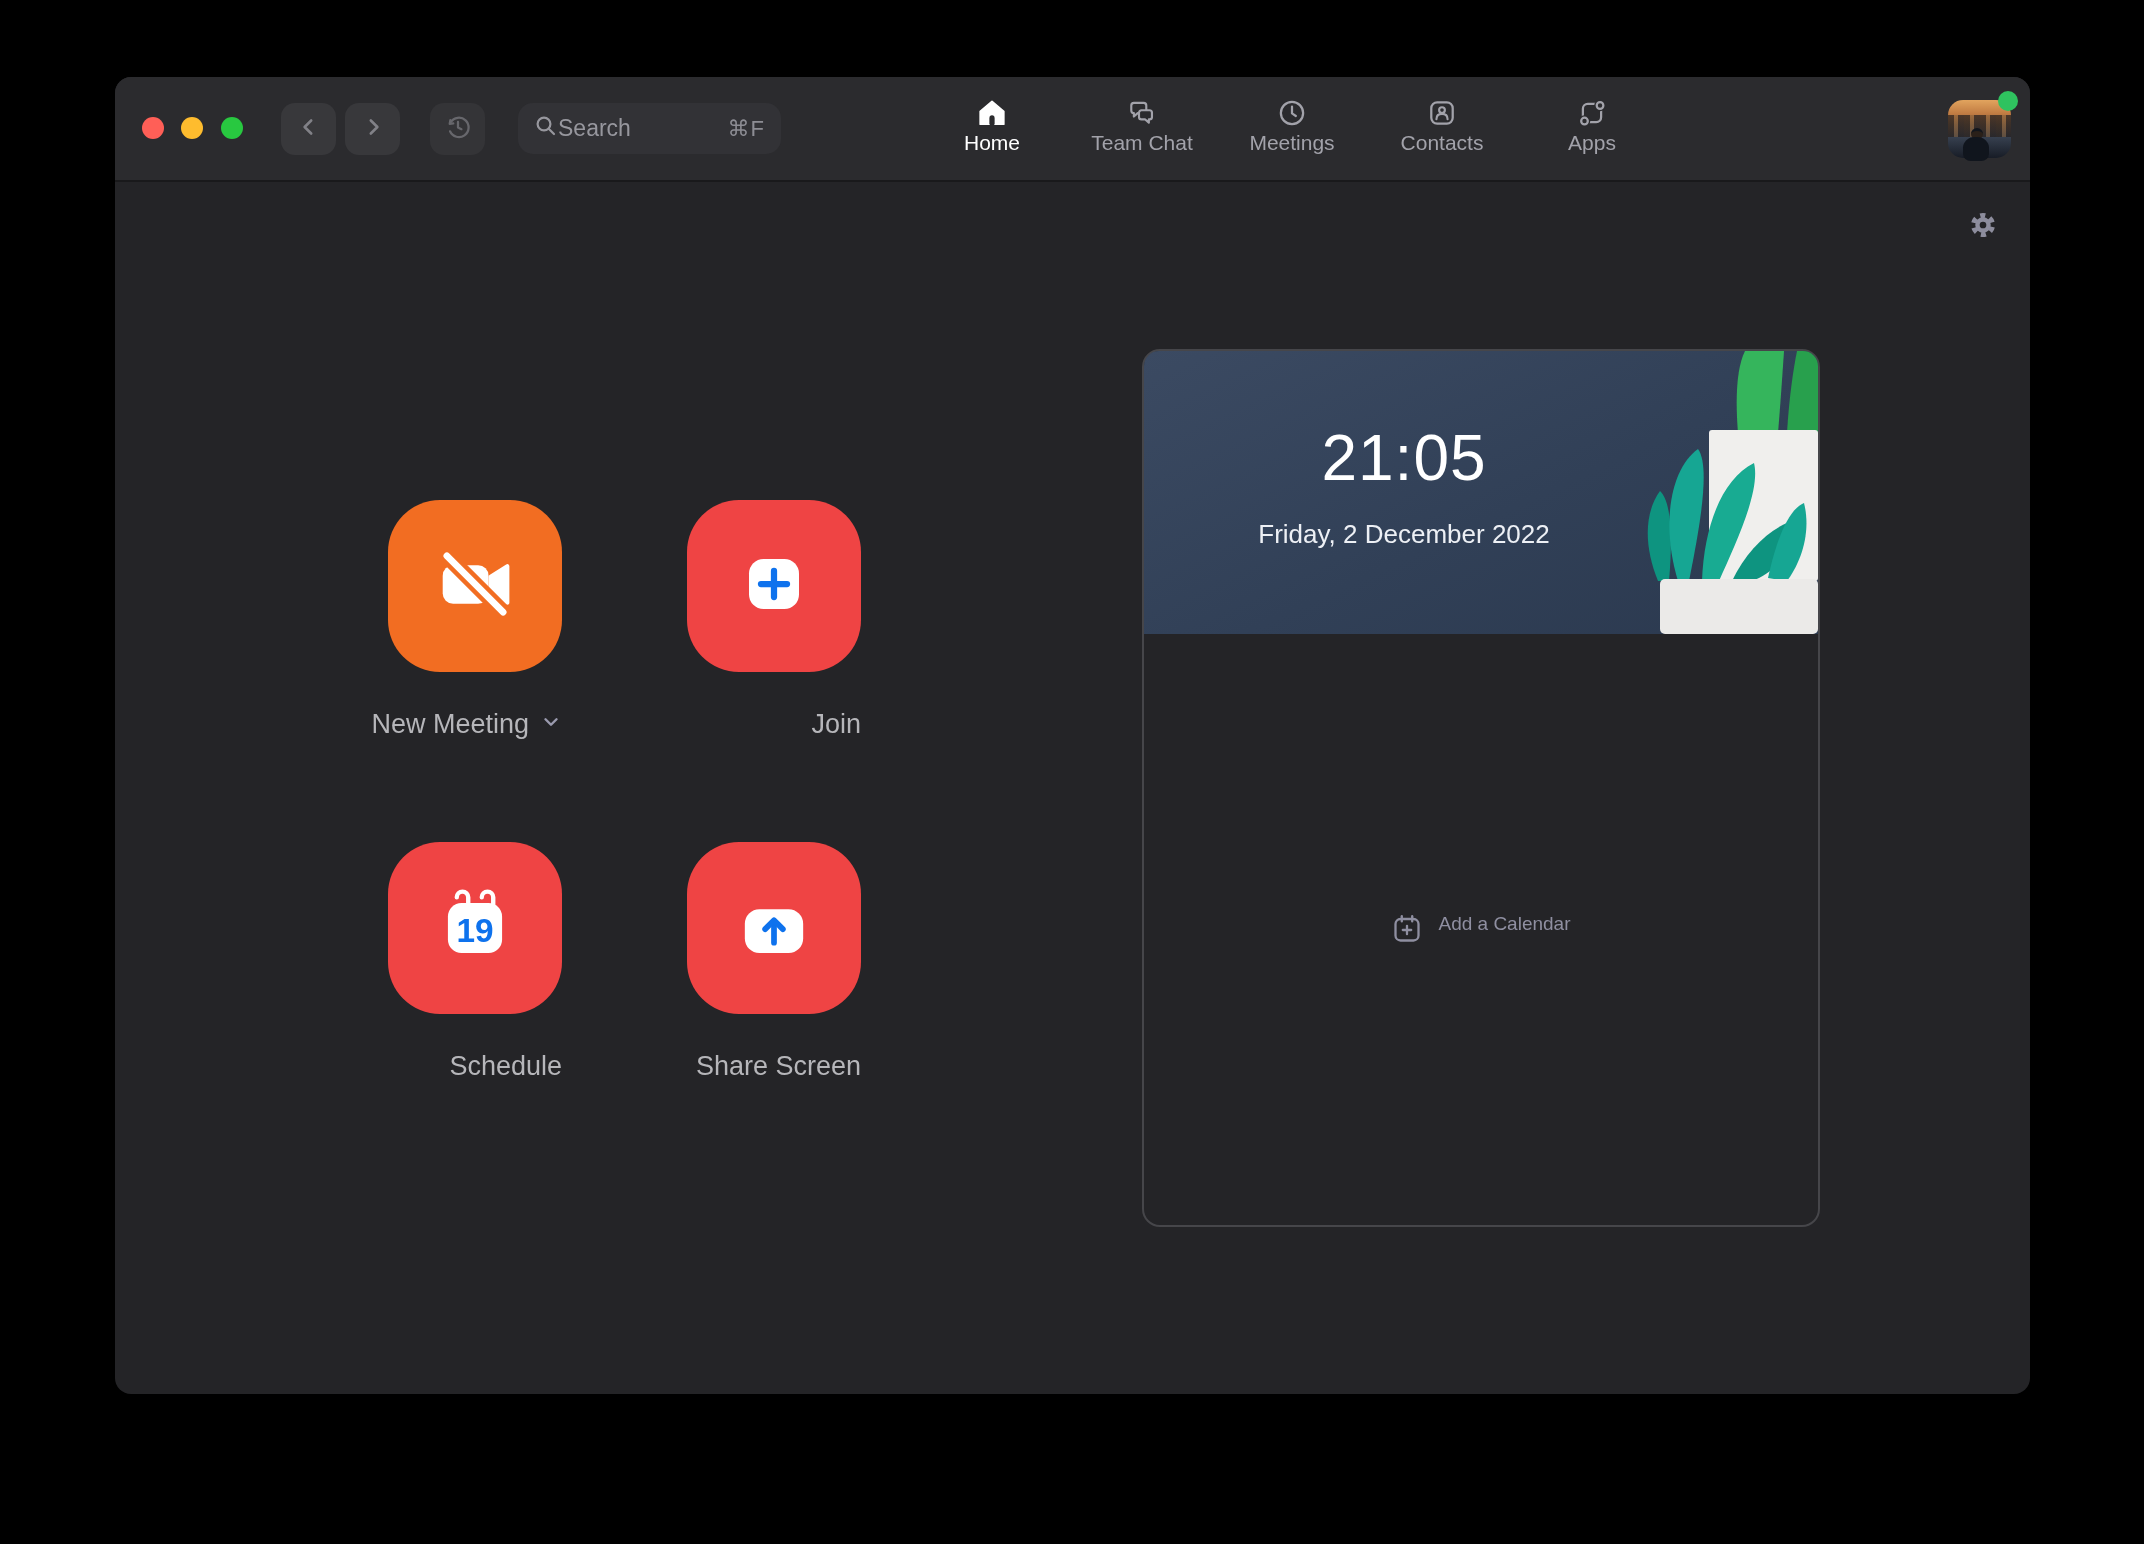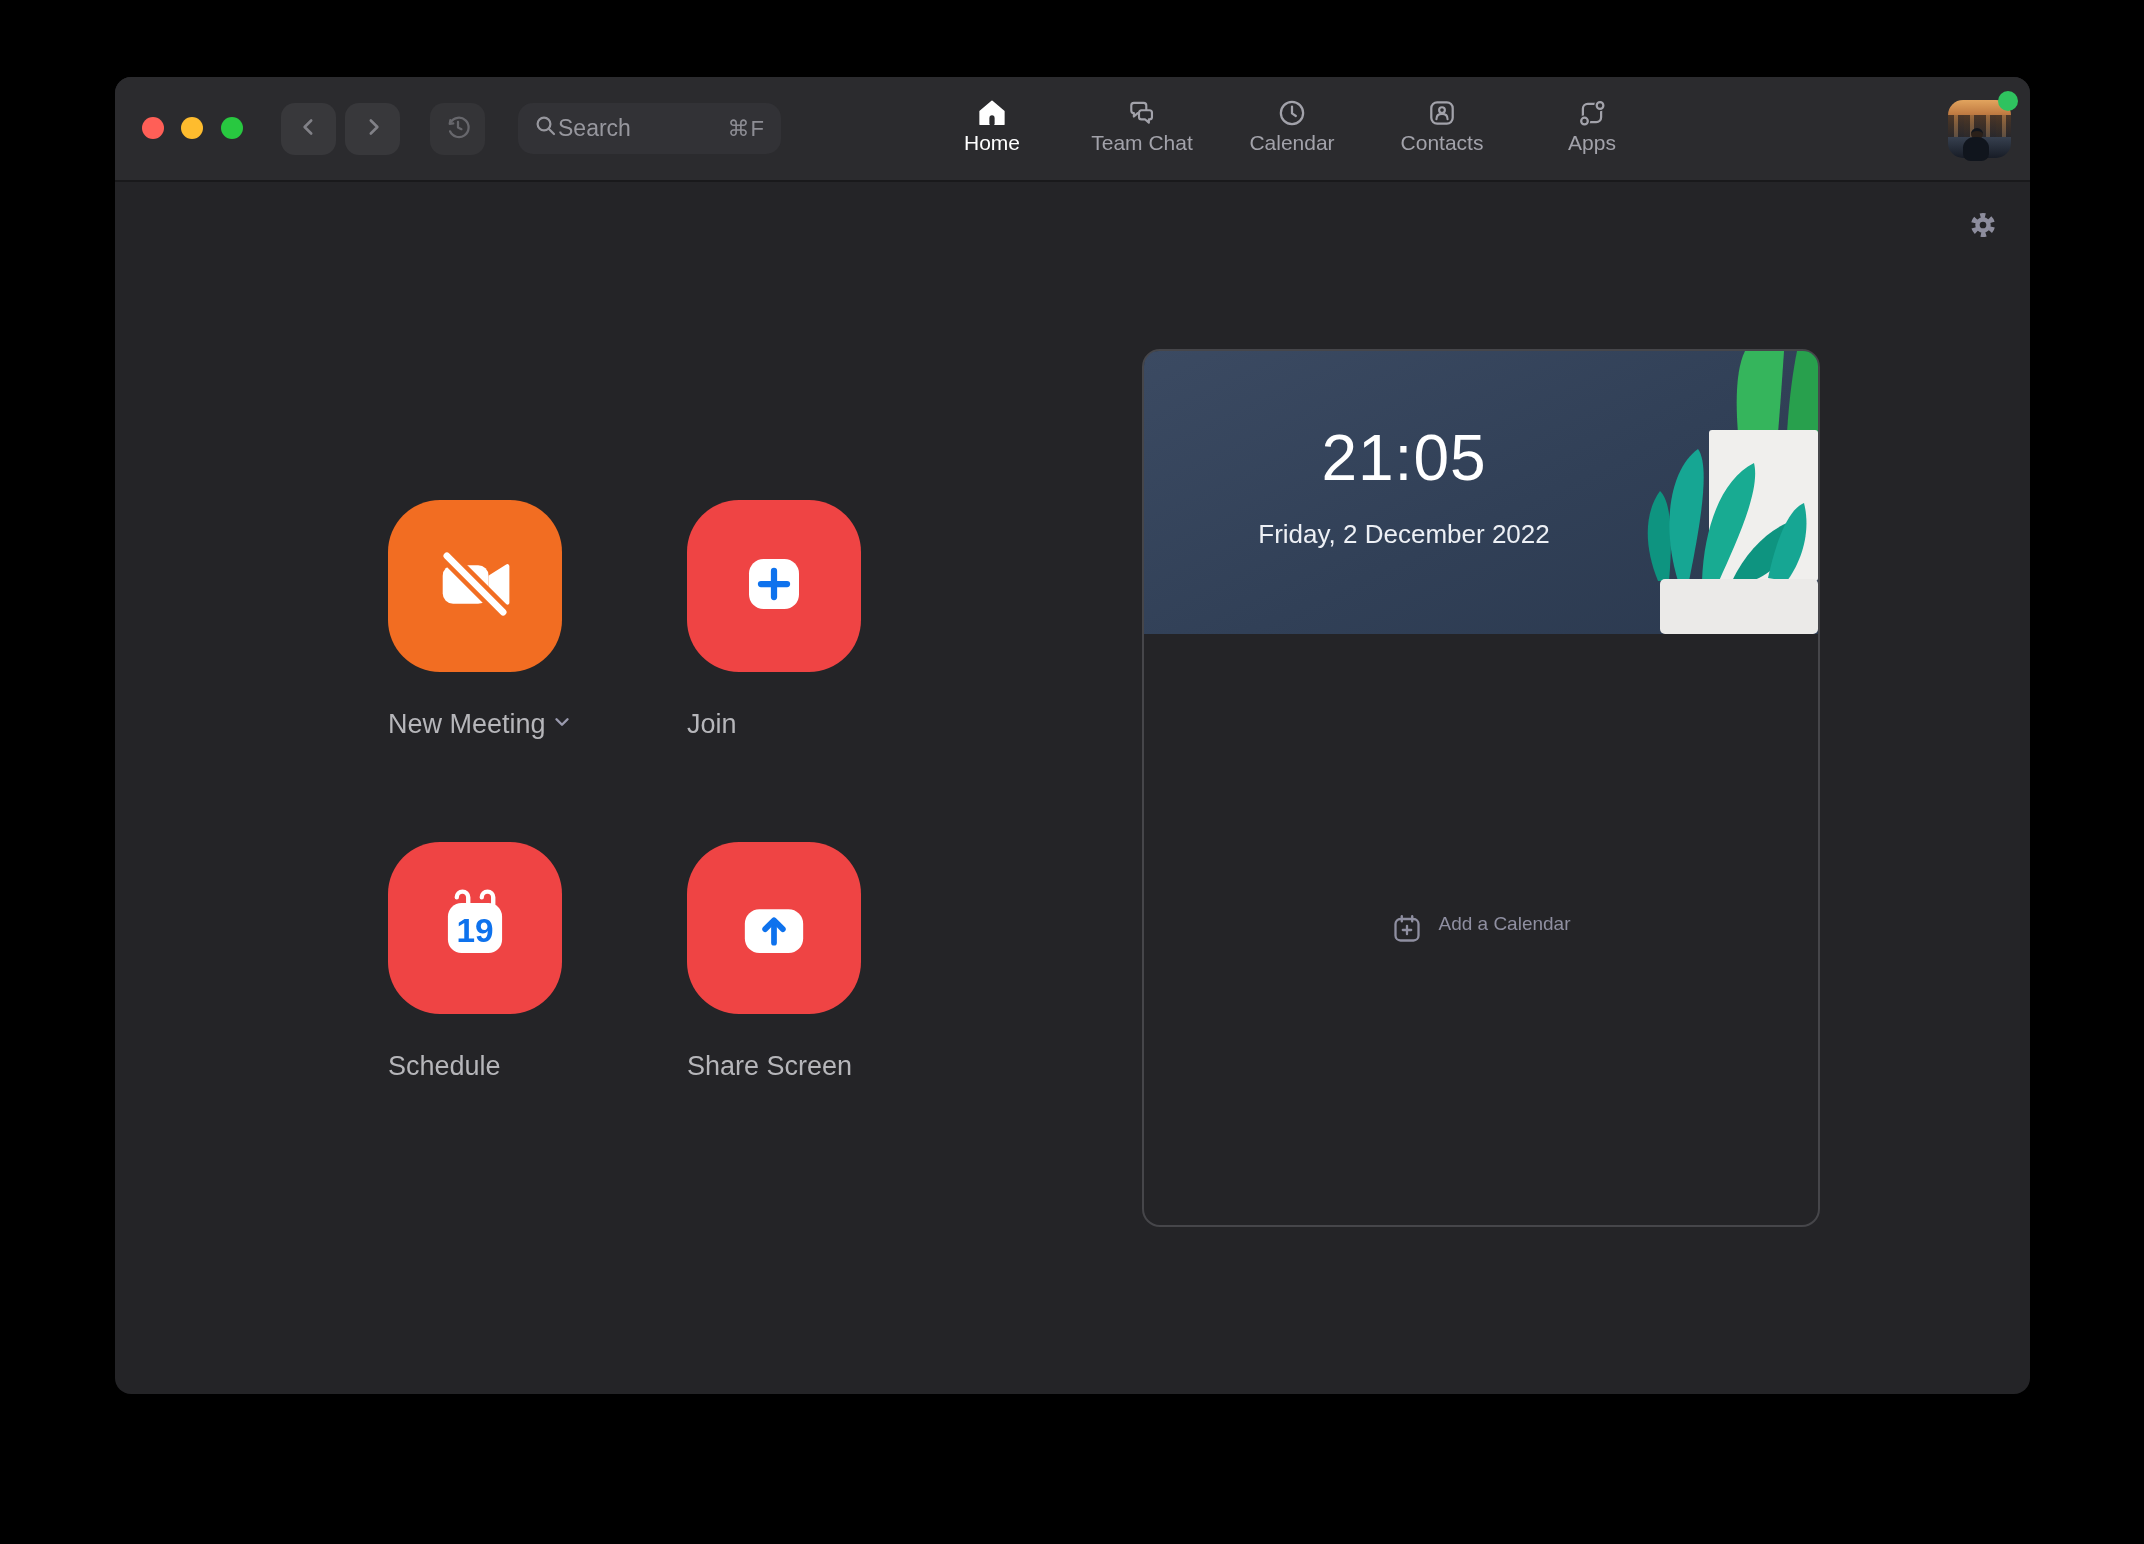--- a/index.html
+++ b/index.html
@@ -46,21 +46,21 @@
 
   
   .content{position:absolute;left:0;top:105px;width:100%;height:1212px;}
   .gear{position:absolute;left:1854px;top:29px;width:28px;height:28px;}
 
   .action{position:absolute;width:174px;text-align:center;}
   .tile{width:174px;height:172px;border-radius:52px;display:flex;align-items:center;justify-content:center;}
   .tile.orange{background:#f26d22;}
   .tile.blue{background:#ef4444;}
   .action .label{margin-top:37px;color:#b6b6ba;font-size:27px;display:flex;align-items:center;
-                 justify-content:space-between;gap:5px;white-space:nowrap;}
+                 justify-content:flex-end;gap:11px;white-space:nowrap;}
 
   
   .card{position:absolute;left:1027px;top:167px;width:678px;height:878px;box-sizing:border-box;
         border:2px solid #46464a;border-radius:18px;padding-left:32px;}
   .card-header{position:absolute;left:0;top:0;right:0;height:283px;border-radius:15px 15px 0 0;
         background:linear-gradient(155deg,#3b4a62 0%,#314057 55%,#2b394f 100%);overflow:hidden;}
   .time{position:absolute;left:0;top:70px;width:520px;text-align:center;color:#ffffff;
         font-size:64px;font-weight:400;letter-spacing:1px;}
   .date{position:absolute;left:0;top:168px;width:520px;text-align:center;color:#edf0f5;font-size:26px;}
   .plant{position:absolute;right:0;top:0;width:232px;height:283px;}
@@ -132,21 +132,21 @@
         </span>
         <span>Team Chat</span>
       </div>
       <div class="tab">
         <span>
           <svg width="30" height="30" viewBox="0 0 28 28">
             <circle cx="14" cy="14" r="10.4" fill="none" stroke="currentColor" stroke-width="2.1"></circle>
             <path d="M14 8 V14.4 L17.6 16.8" fill="none" stroke="currentColor" stroke-width="2.1" stroke-linecap="round" stroke-linejoin="round"></path>
           </svg>
         </span>
-        <span>Calendar</span>
+        <span>Meetings</span>
       </div>
       <div class="tab">
         <span>
           <svg width="30" height="30" viewBox="0 0 28 28">
             <rect x="4" y="4" width="20" height="20" rx="5.5" fill="none" stroke="currentColor" stroke-width="2.1"></rect>
             <circle cx="14" cy="11.3" r="2.7" fill="none" stroke="currentColor" stroke-width="2"></circle>
             <path d="M8.8 19.8 C8.8 16 11 14.8 14 14.8 C17 14.8 19.2 16 19.2 19.8" fill="none" stroke="currentColor" stroke-width="2" stroke-linecap="round"></path>
           </svg>
         </span>
         <span>Contacts</span>

